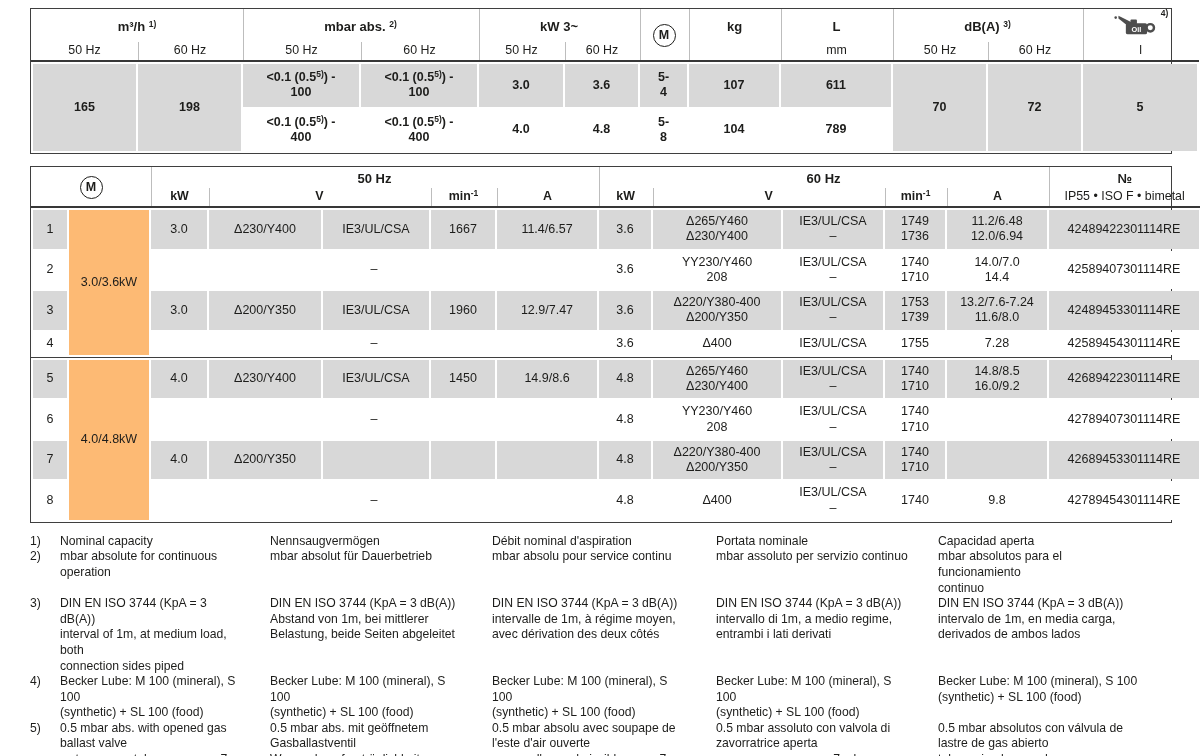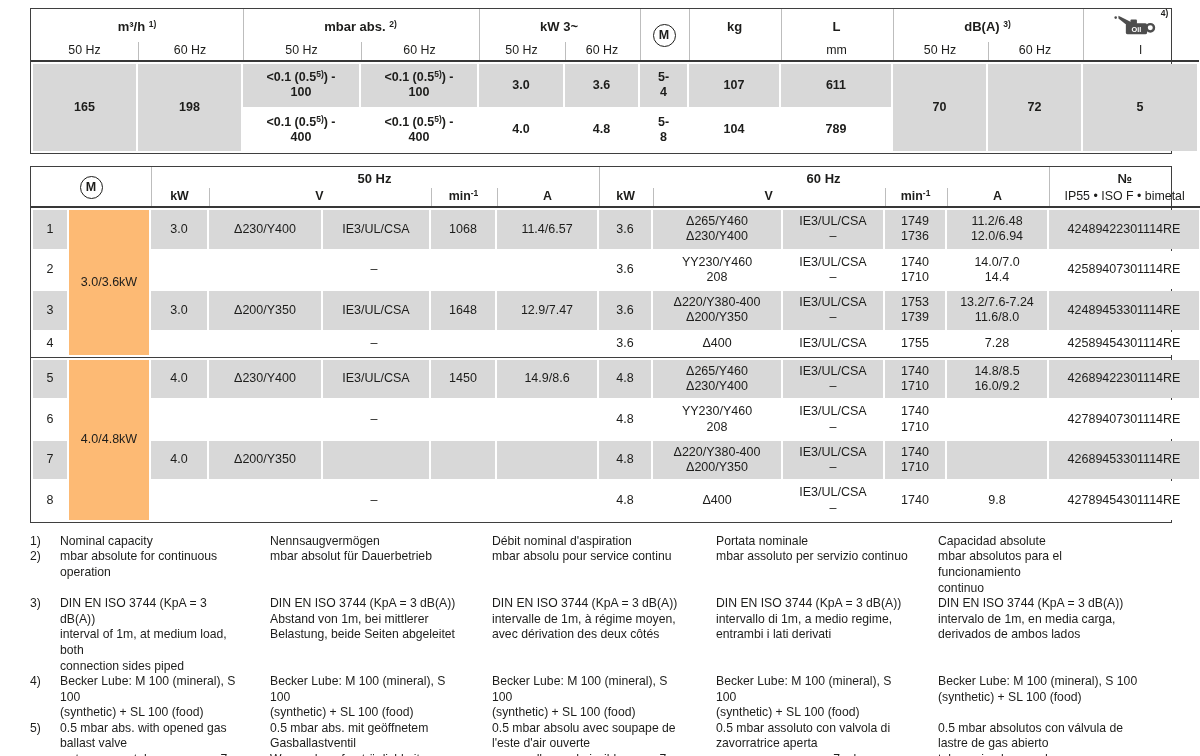--- a/index.html
+++ b/index.html
@@ -194,21 +194,21 @@
           <col style="width:100px">
         <col style="width:150px">
       </colgroup>
       <tbody>
           <tr>
         <td class="g">1</td>
         <td class="grp" rowspan="4">3.0/3.6kW</td>
         <td class="g">3.0</td>
         <td class="g">Δ230/Y400</td>
         <td class="g">IE3/UL/CSA</td>
-        <td class="g">1068</td>
+        <td class="g">1667</td>
         <td class="g">11.4/6.57</td>
         <td class="g">3.6</td>
         <td class="g">Δ265/Y460
 Δ230/Y400</td>
         <td class="g">IE3/UL/CSA
 –</td>
         <td class="g">1749
 1736</td>
         <td class="g">11.2/6.48
 12.0/6.94</td>
@@ -226,21 +226,21 @@
 1710</td>
         <td>14.0/7.0
 14.4</td>
         <td>42589407301114RE</td>
       </tr>
       <tr>
         <td class="g">3</td>
         <td class="g">3.0</td>
         <td class="g">Δ200/Y350</td>
         <td class="g">IE3/UL/CSA</td>
-        <td class="g">1648</td>
+        <td class="g">1960</td>
         <td class="g">12.9/7.47</td>
         <td class="g">3.6</td>
         <td class="g">Δ220/Y380-400
 Δ200/Y350</td>
         <td class="g">IE3/UL/CSA
 –</td>
         <td class="g">1753
 1739</td>
         <td class="g">13.2/7.6-7.24
 11.6/8.0</td>
@@ -342,21 +342,21 @@
       </table>
   </div>
 
   <div class="fn">
     <div style="display:contents">
       <div class="mk">1)</div>
       <div class="cell">Nominal capacity</div>
       <div class="cell">Nennsaugvermögen</div>
       <div class="cell">Débit nominal d'aspiration</div>
       <div class="cell">Portata nominale</div>
-      <div class="cell">Capacidad absolute</div>
+      <div class="cell">Capacidad aperta</div>
     </div>
     <div style="display:contents">
       <div class="mk">2)</div>
       <div class="cell">mbar absolute for continuous
 operation</div>
       <div class="cell">mbar absolut für Dauerbetrieb</div>
       <div class="cell">mbar absolu pour service continu</div>
       <div class="cell">mbar assoluto per servizio continuo</div>
       <div class="cell">mbar absolutos para el funcionamiento
 continuo</div>

